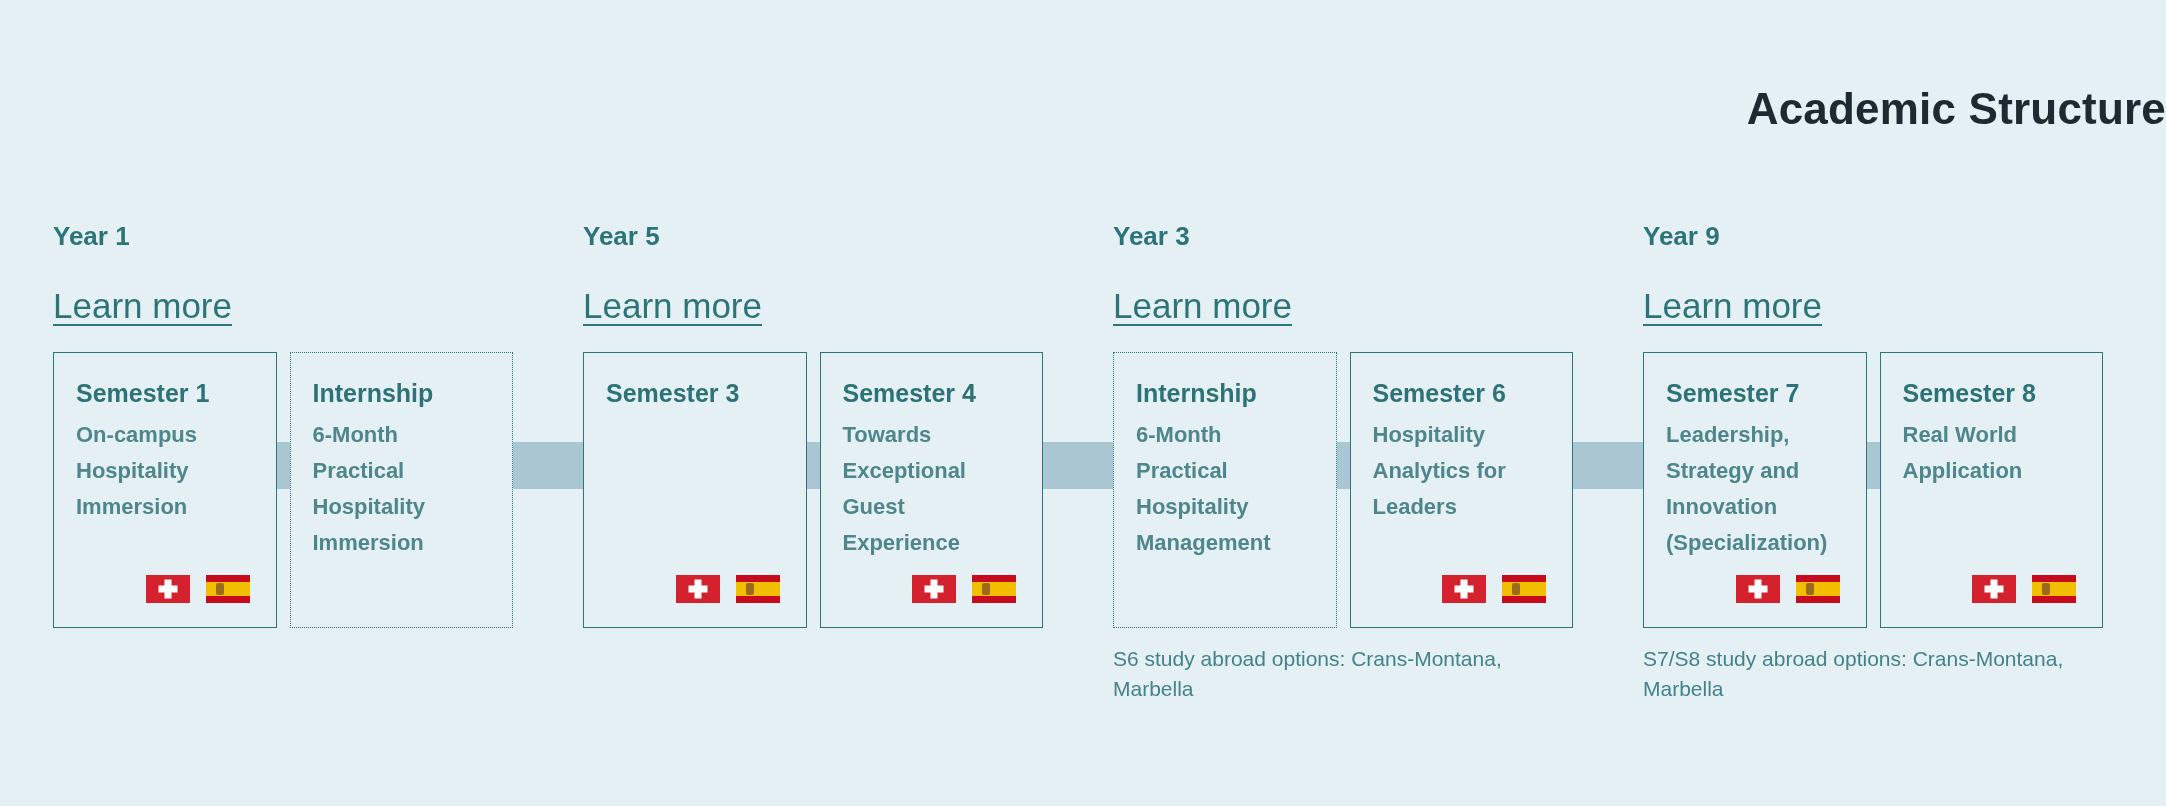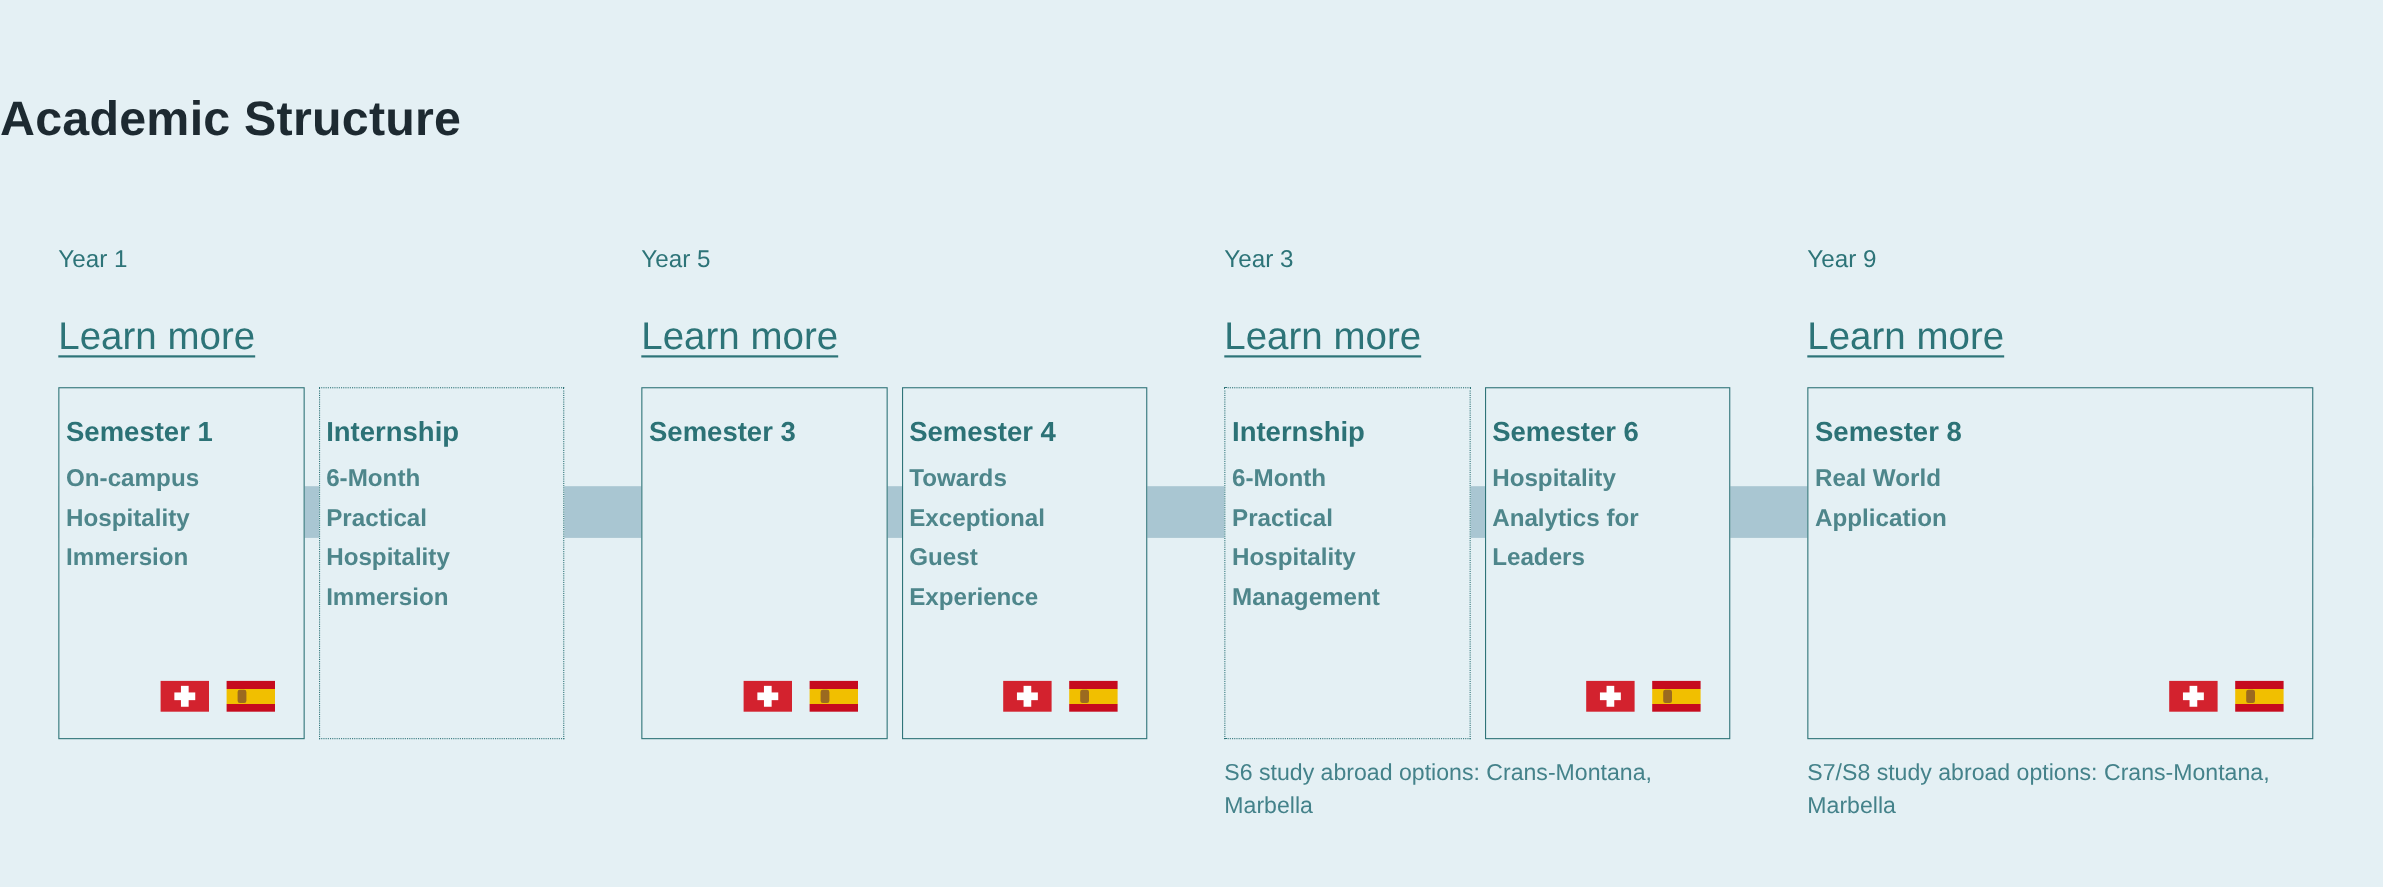--- a/index.html
+++ b/index.html
@@ -21,53 +21,53 @@
   body{
     width:2166px;height:806px;overflow:hidden;
     background:var(--page-bg);
     font-family:"Liberation Sans",sans-serif;
     -webkit-font-smoothing:antialiased;
   }
   .page-title{
     margin:85px 0 0 0;
     font-size:44px;line-height:48px;font-weight:600;
     letter-spacing:.2px;
-    text-align:left;color:var(--title-text);
+    text-align:right;color:var(--title-text);
   }
   .timeline-wrap{
     position:relative;
     margin:90px 63px 0 53px;
   }
   .connector-band{
     position:absolute;left:0;right:0;top:219px;height:47px;
     background:var(--connector-band);z-index:0;
   }
   .year-row{
     position:relative;z-index:1;
     display:flex;gap:70px;align-items:flex-start;
   }
   .year-group{flex:1 1 0;min-width:0;}
   .year-heading{
-    margin:0;font-size:22px;line-height:26px;font-weight:400;
+    margin:0;font-size:26px;line-height:26px;font-weight:700;
     color:var(--accent-teal);
   }
   .learn-more{
     display:inline-block;margin-top:44px;
     font-size:35px;line-height:26px;font-weight:400;
     color:var(--accent-teal);
     text-decoration:underline;
     text-decoration-thickness:2px;
     text-underline-offset:6px;
     cursor:pointer;
   }
   .cards-row{display:flex;gap:13px;margin-top:30px;}
   .semester-card{
-    position:relative;flex:1 1 0;min-width:0;height:320px;
+    position:relative;flex:1 1 0;min-width:0;height:276px;
     background:var(--page-bg);
-    padding:26px 22px 22px 6px;
+    padding:26px 22px 22px 22px;
   }
   .semester-card.solid{border:1.5px solid var(--card-border);}
   .semester-card.dotted{border:1px dotted var(--card-border);}
   .card-title{
     margin:0 0 10px 0;font-size:25px;line-height:28px;font-weight:700;
     color:var(--card-title-text);
   }
   .card-description{
     margin:0;font-size:22px;line-height:36px;font-weight:700;
     color:var(--card-body-text);
@@ -191,20 +191,33 @@
             </div>
   </div>
         </div>
     <p class="study-abroad-note">S6 study abroad options: Crans-Montana, Marbella</p>
   </div>
       <div class="year-group">
     <h3 class="year-heading">Year 9</h3>
     <a class="learn-more" href="#">Learn more</a>
     <div class="cards-row">
           <div class="semester-card solid">
+    <h4 class="card-title">Semester 7</h4>
+    <p class="card-description">Leadership, Strategy and Innovation (Specialization)</p>
+    <div class="card-flags">
+              <span class="flag flag-switzerland">
+                <span class="cross-v"></span>
+                <span class="cross-h"></span>
+              </span>
+              <span class="flag flag-spain">
+                <span class="emblem"></span>
+              </span>
+            </div>
+  </div>
+          <div class="semester-card solid">
     <h4 class="card-title">Semester 8</h4>
     <p class="card-description">Real World Application</p>
     <div class="card-flags">
               <span class="flag flag-switzerland">
                 <span class="cross-v"></span>
                 <span class="cross-h"></span>
               </span>
               <span class="flag flag-spain">
                 <span class="emblem"></span>
               </span>

